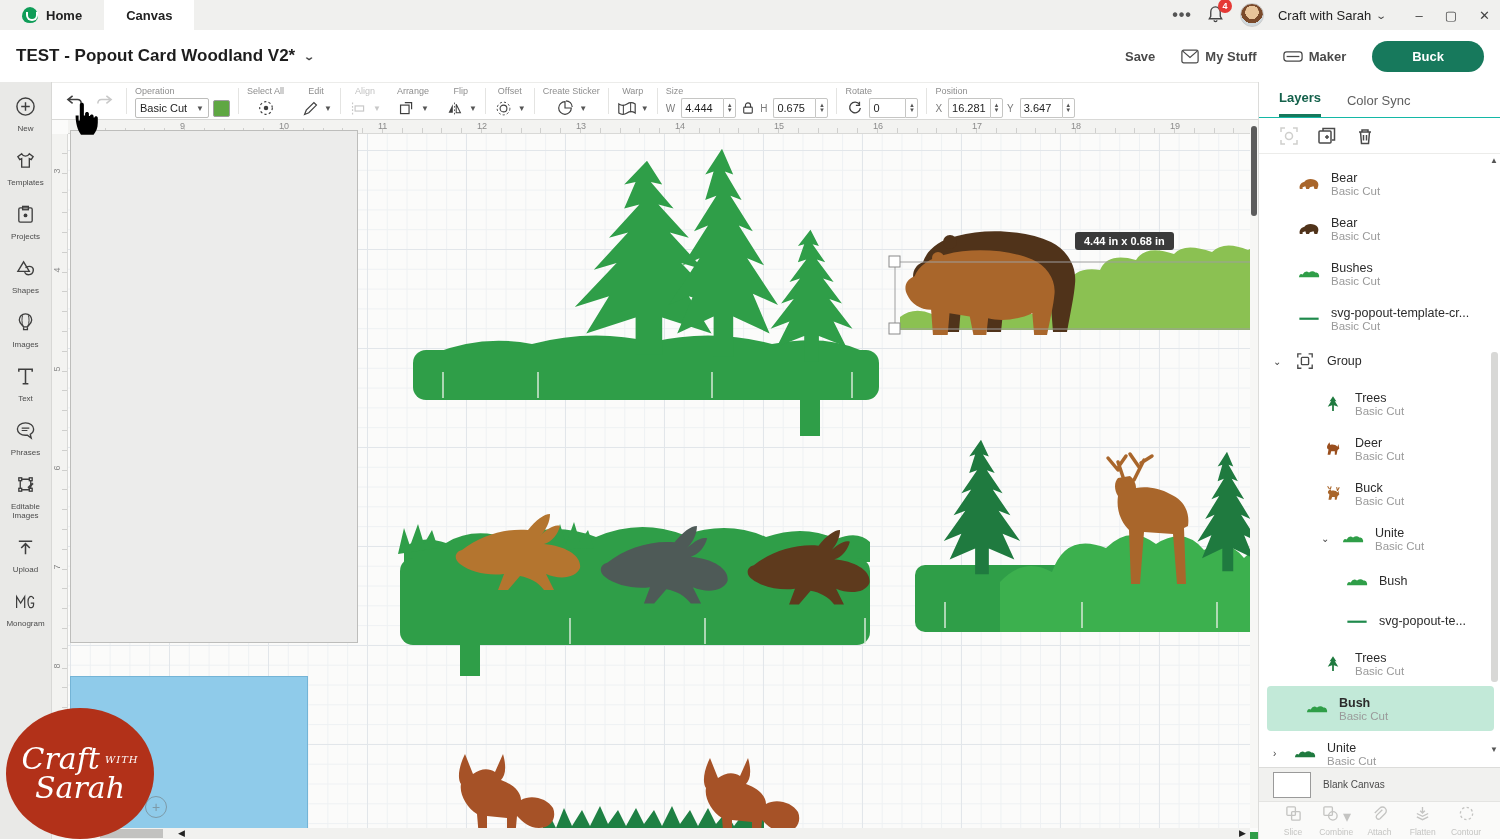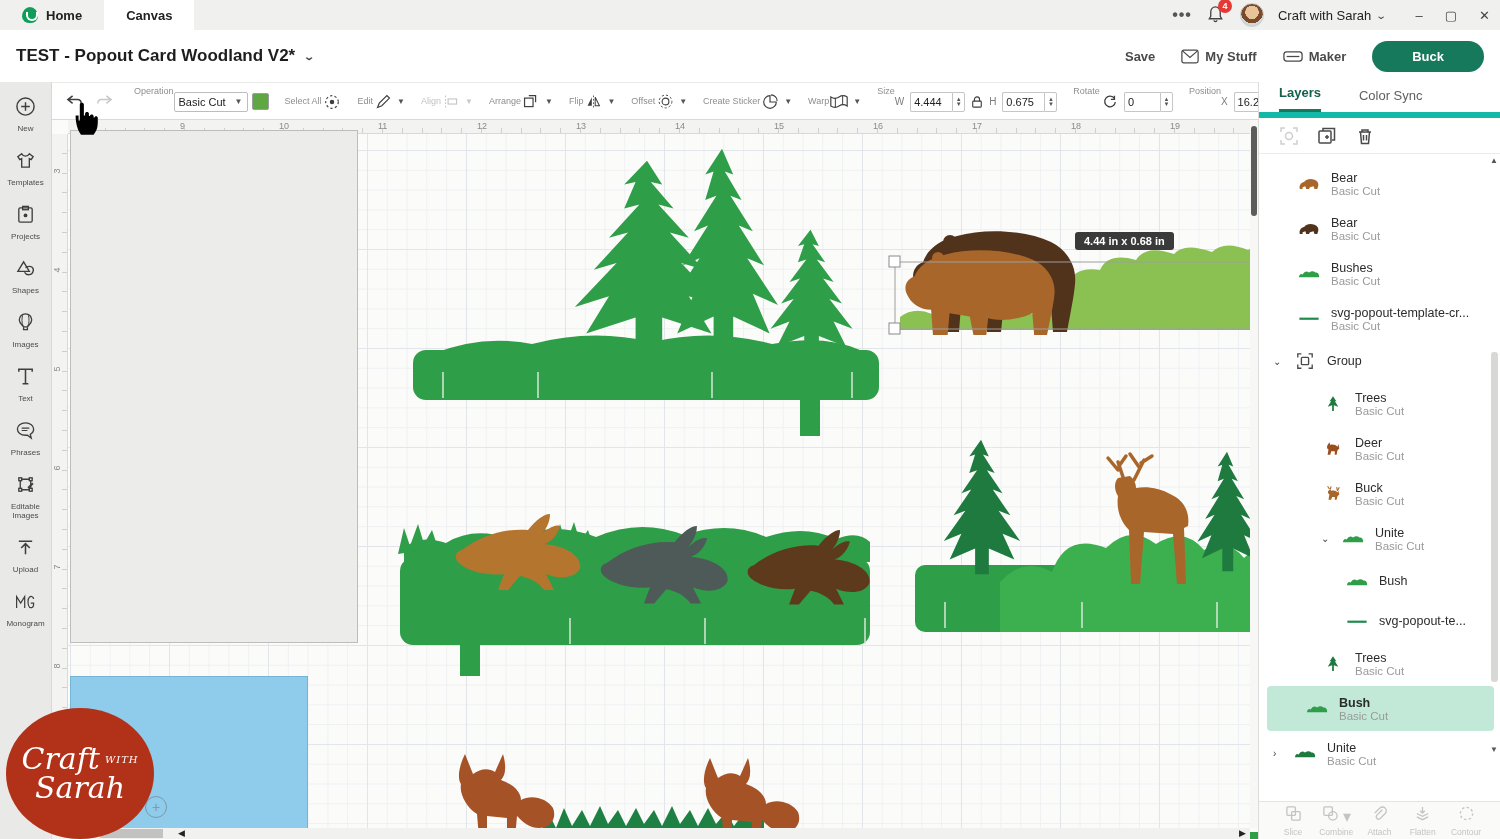--- a/index.html
+++ b/index.html
@@ -23,21 +23,21 @@
 
   
   .header { position:absolute; left:0; top:30px; width:1500px; height:52px; background:#fff; display:flex; align-items:center; padding:0 16px; z-index:40; }
   .doc-title { font-size:17px; font-weight:bold; color:#1d1d1d; display:flex; gap:10px; align-items:center; }
   .header-right { margin-left:auto; display:flex; align-items:center; gap:26px; }
   .hbtn { font-size:13px; color:#4a4a4a; display:flex; align-items:center; gap:6px; cursor:pointer;font-weight:bold; }
   .make-btn { background:#17795c; color:#fff; font-weight:bold; font-size:13px; border:none; border-radius:16px; padding:8px 40px; cursor:pointer; }
 
   
   .toolbar { position:absolute; left:52px; top:82px; width:1206px; height:38px; background:#fff; border-bottom:1px solid #d9d9d7; border-top:1px solid #ececea; display:flex; align-items:stretch; z-index:30; }
-  .tgroup { display:flex; flex-direction:row; padding:3px 8px 2px; }
+  .tgroup { display:flex; flex-direction:column; padding:3px 8px 2px; }
   .tlabel { font-size:9px; color:#8e8e8e; margin-bottom:2px; white-space:nowrap; }
   .tlabel.disabled { color:#c3c3c3; }
   .trow { display:flex; align-items:center; gap:4px; }
   .tsep { width:1px; background:#e4e4e2; margin:5px 0; }
   .ticon { width:20px; height:20px; color:#3f3f3f; display:flex; align-items:center; justify-content:center; }
   .ticon.disabled { color:#c8c8c8; }
   .caret { font-size:8px; color:#555; }
   .opselect { width:74px; height:20px; border:1px solid #bdbdbb; border-radius:2px; font-size:11px; color:#222; padding:0 4px; background:#fff; display:flex; align-items:center; justify-content:space-between; }
   .swatch { width:17px; height:17px; background:#5fa743; border:1px solid #9e9e9e; border-radius:2px; }
   .numbox { display:flex; align-items:center; }
@@ -84,21 +84,21 @@
   .hand-cursor { position:absolute; left:72px; top:100px; width:30px; height:36px; z-index:60; }
 
   
   .brand-logo { position:absolute; left:6px; top:708px; width:148px; height:131px; background:#b23119; border-radius:50%; z-index:70; display:flex; flex-direction:column; align-items:center; justify-content:center; color:#fff; font-family:"DejaVu Serif", serif; font-style:italic; }
   .brand-line1 { font-size:30px; line-height:28px; }
   .brand-with { font-size:10px; letter-spacing:1px; vertical-align:super; }
   .brand-line2 { font-size:30px; line-height:30px; }
 
   
   .rpanel { position:absolute; left:1258px; top:82px; width:242px; height:757px; background:#fff; border-left:1px solid #dcdcda; z-index:30; }
-  .rtabs { height:36px; display:flex; align-items:flex-end; gap:38px; padding:0 20px; border-bottom:6px solid #14b8a6; }
+  .rtabs { height:36px; display:flex; align-items:flex-end; gap:26px; padding:0 20px; border-bottom:1px solid #14b8a6; }
   .rtab { font-size:13px; color:#5f5f5f; padding-bottom:9px; cursor:pointer; }
   .rtab.active { color:#14614b; font-weight:bold; border-bottom:3px solid #17795c; }
   .picons { height:36px; display:flex; align-items:center; gap:18px; padding:0 20px; border-bottom:1px solid #ececea; }
   .picon { width:20px; height:20px; color:#4a4a4a; }
   .picon.disabled { color:#cfcfcd; }
   .layer-list { position:absolute; left:0; top:73px; right:0; height:612px; overflow:hidden; padding-top:6px; }
   .layer-row { display:flex; align-items:center; gap:10px; height:45px; padding-right:20px; cursor:pointer; position:relative; }
   .layer-row.short { height:40px; }
   .layer-row.selected { background:#c2e9d8; border-radius:4px; margin:0 6px 0 8px; }
   .lr-chev { font-size:10px; color:#444; width:10px; flex:none; }
@@ -761,20 +761,24 @@
           <span class="lr-name">Unite</span>
           <span class="lr-sub">Basic Cut</span>
         </span>
       </div>
     </div>
   <div class="plist-scroll">
     <span class="plist-arrow" style="top:-6px">▲</span>
     <div class="plist-thumb"></div>
     <span class="plist-arrow" style="bottom:-2px">▼</span>
   </div>
+  <div class="blank-canvas-row">
+    <span class="bc-swatch"></span>
+    <span class="bc-label">Blank Canvas</span>
+  </div>
   <div class="rpanel-actions" id="panelactions">
       <div class="pa-item">
         <span><svg viewBox="0 0 18 18">
             <g fill="none" stroke="currentColor" stroke-width="1.4">
               <rect x="2" y="2" width="9" height="9" rx="1"></rect>
               <rect x="7" y="7" width="9" height="9" rx="1"></rect>
             </g>
           </svg></span>
         <span class="pa-label">Slice</span>
       </div>

